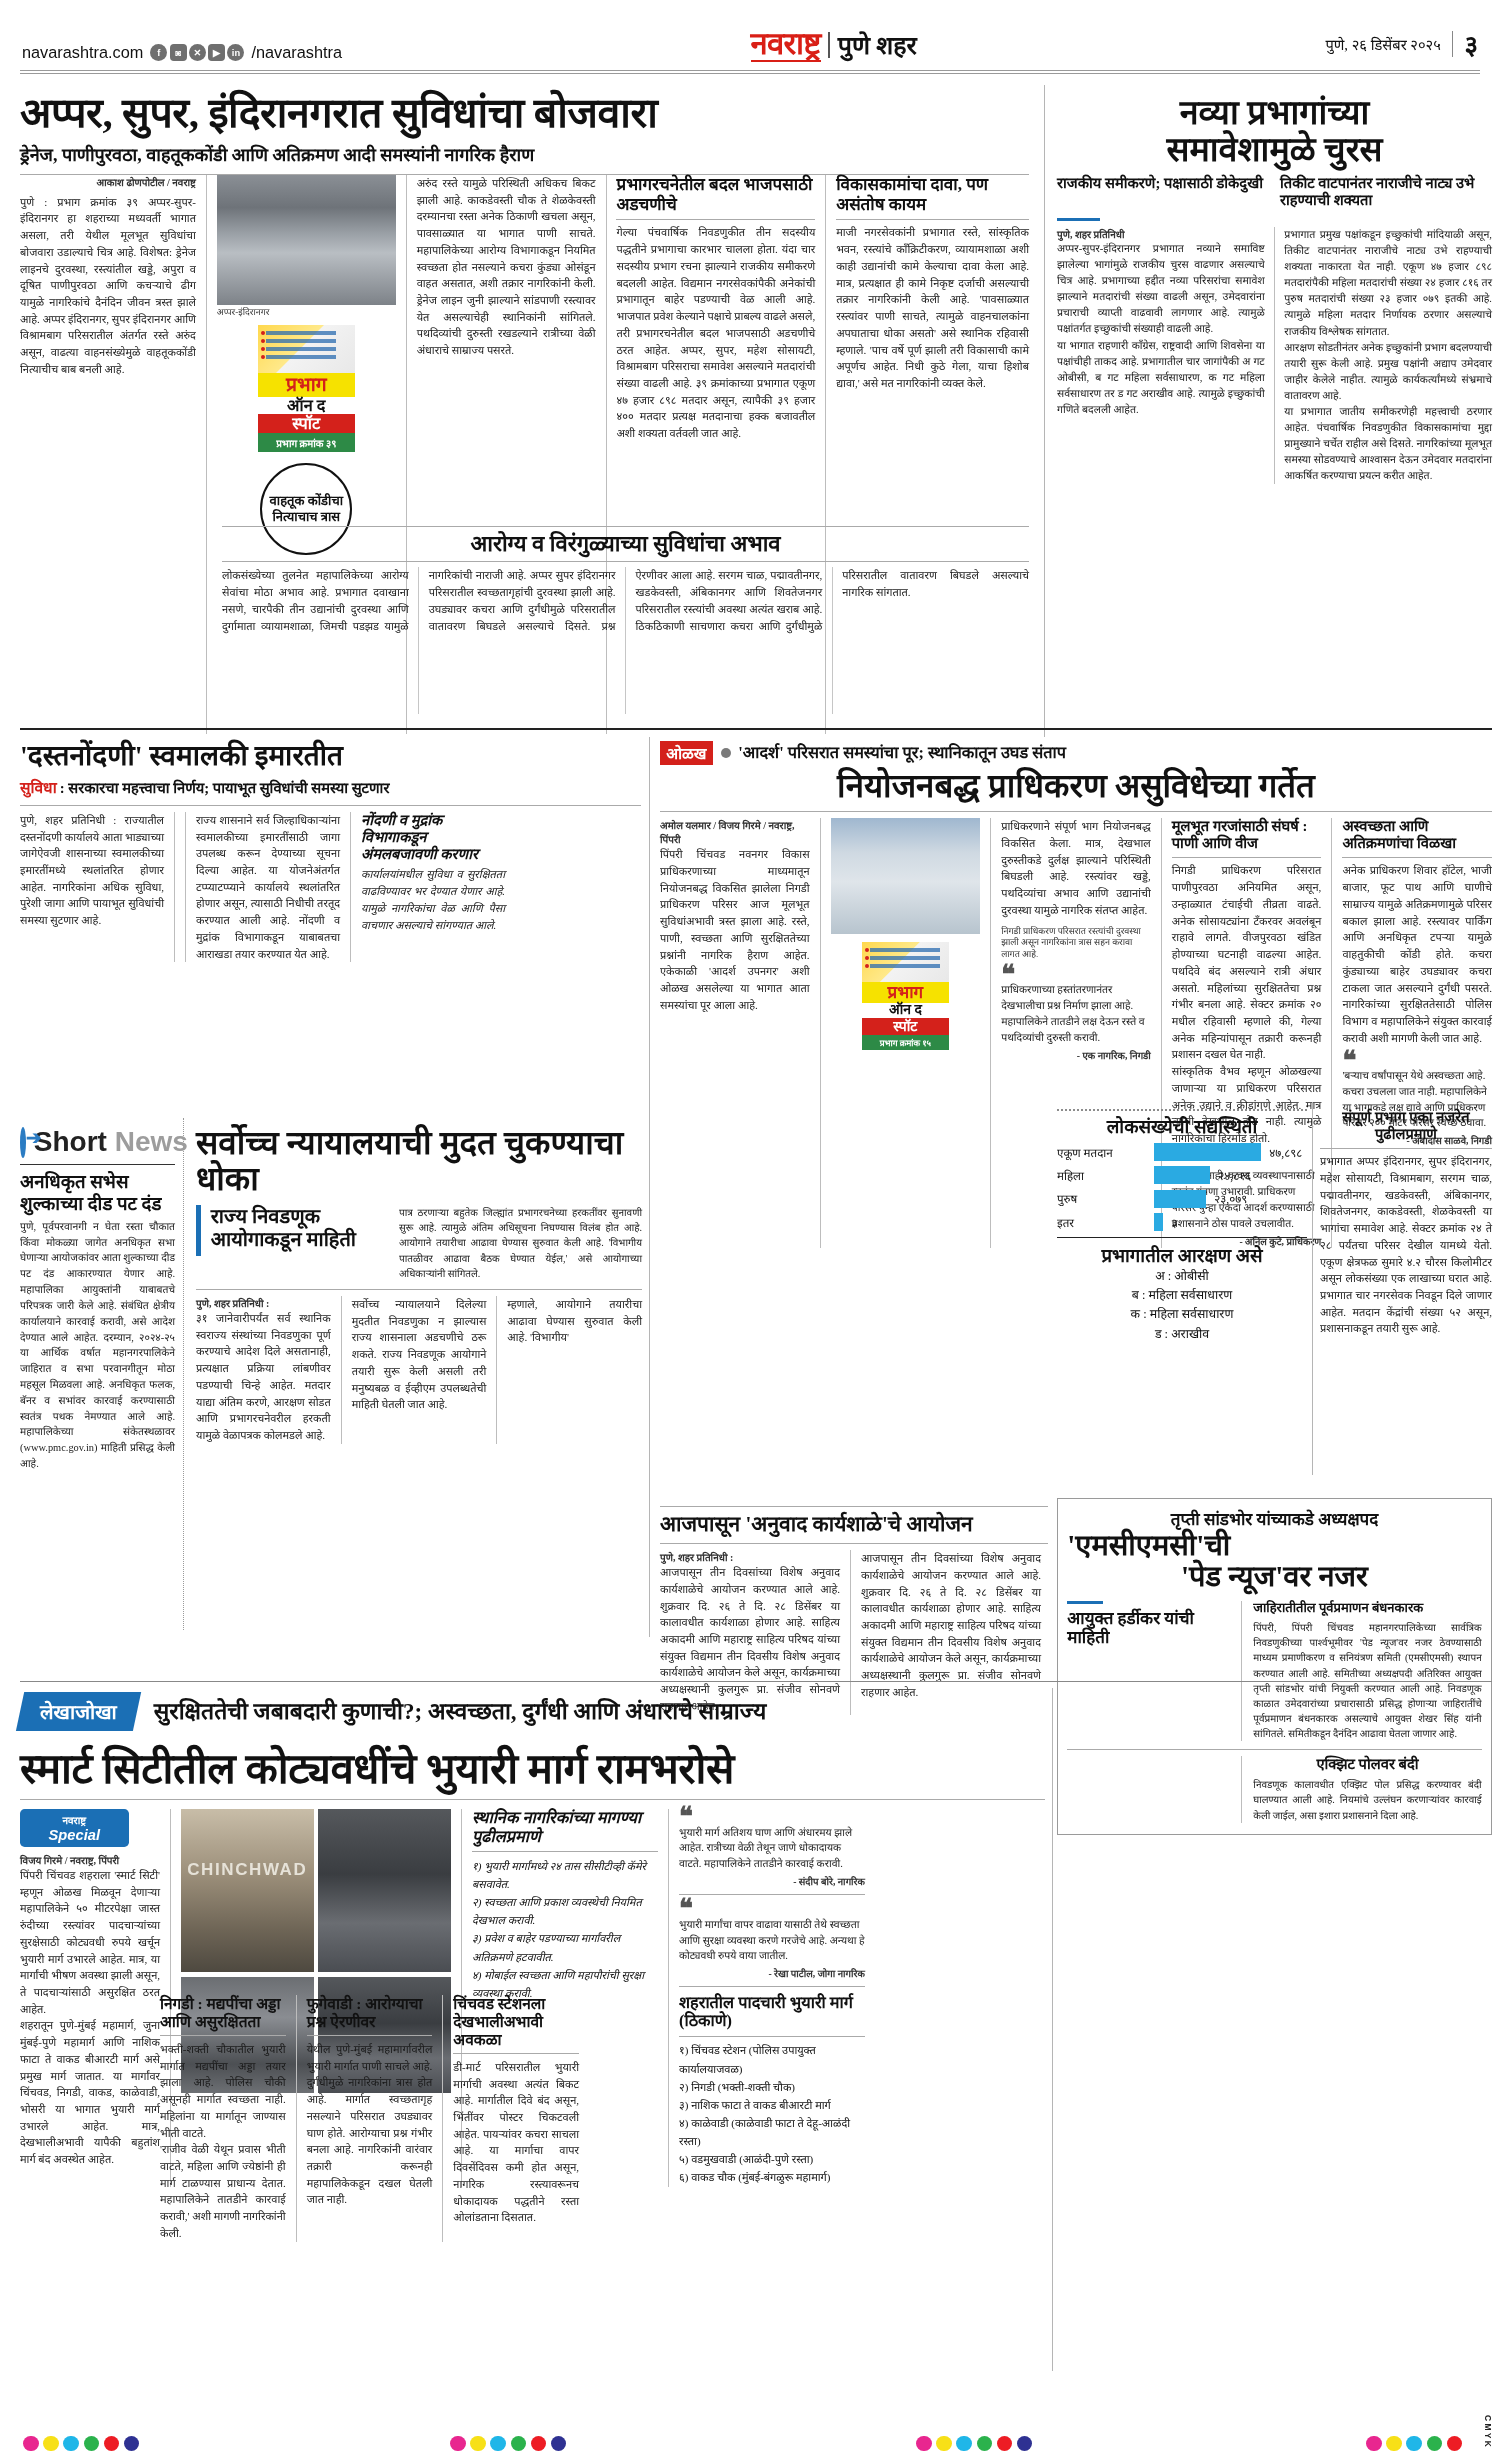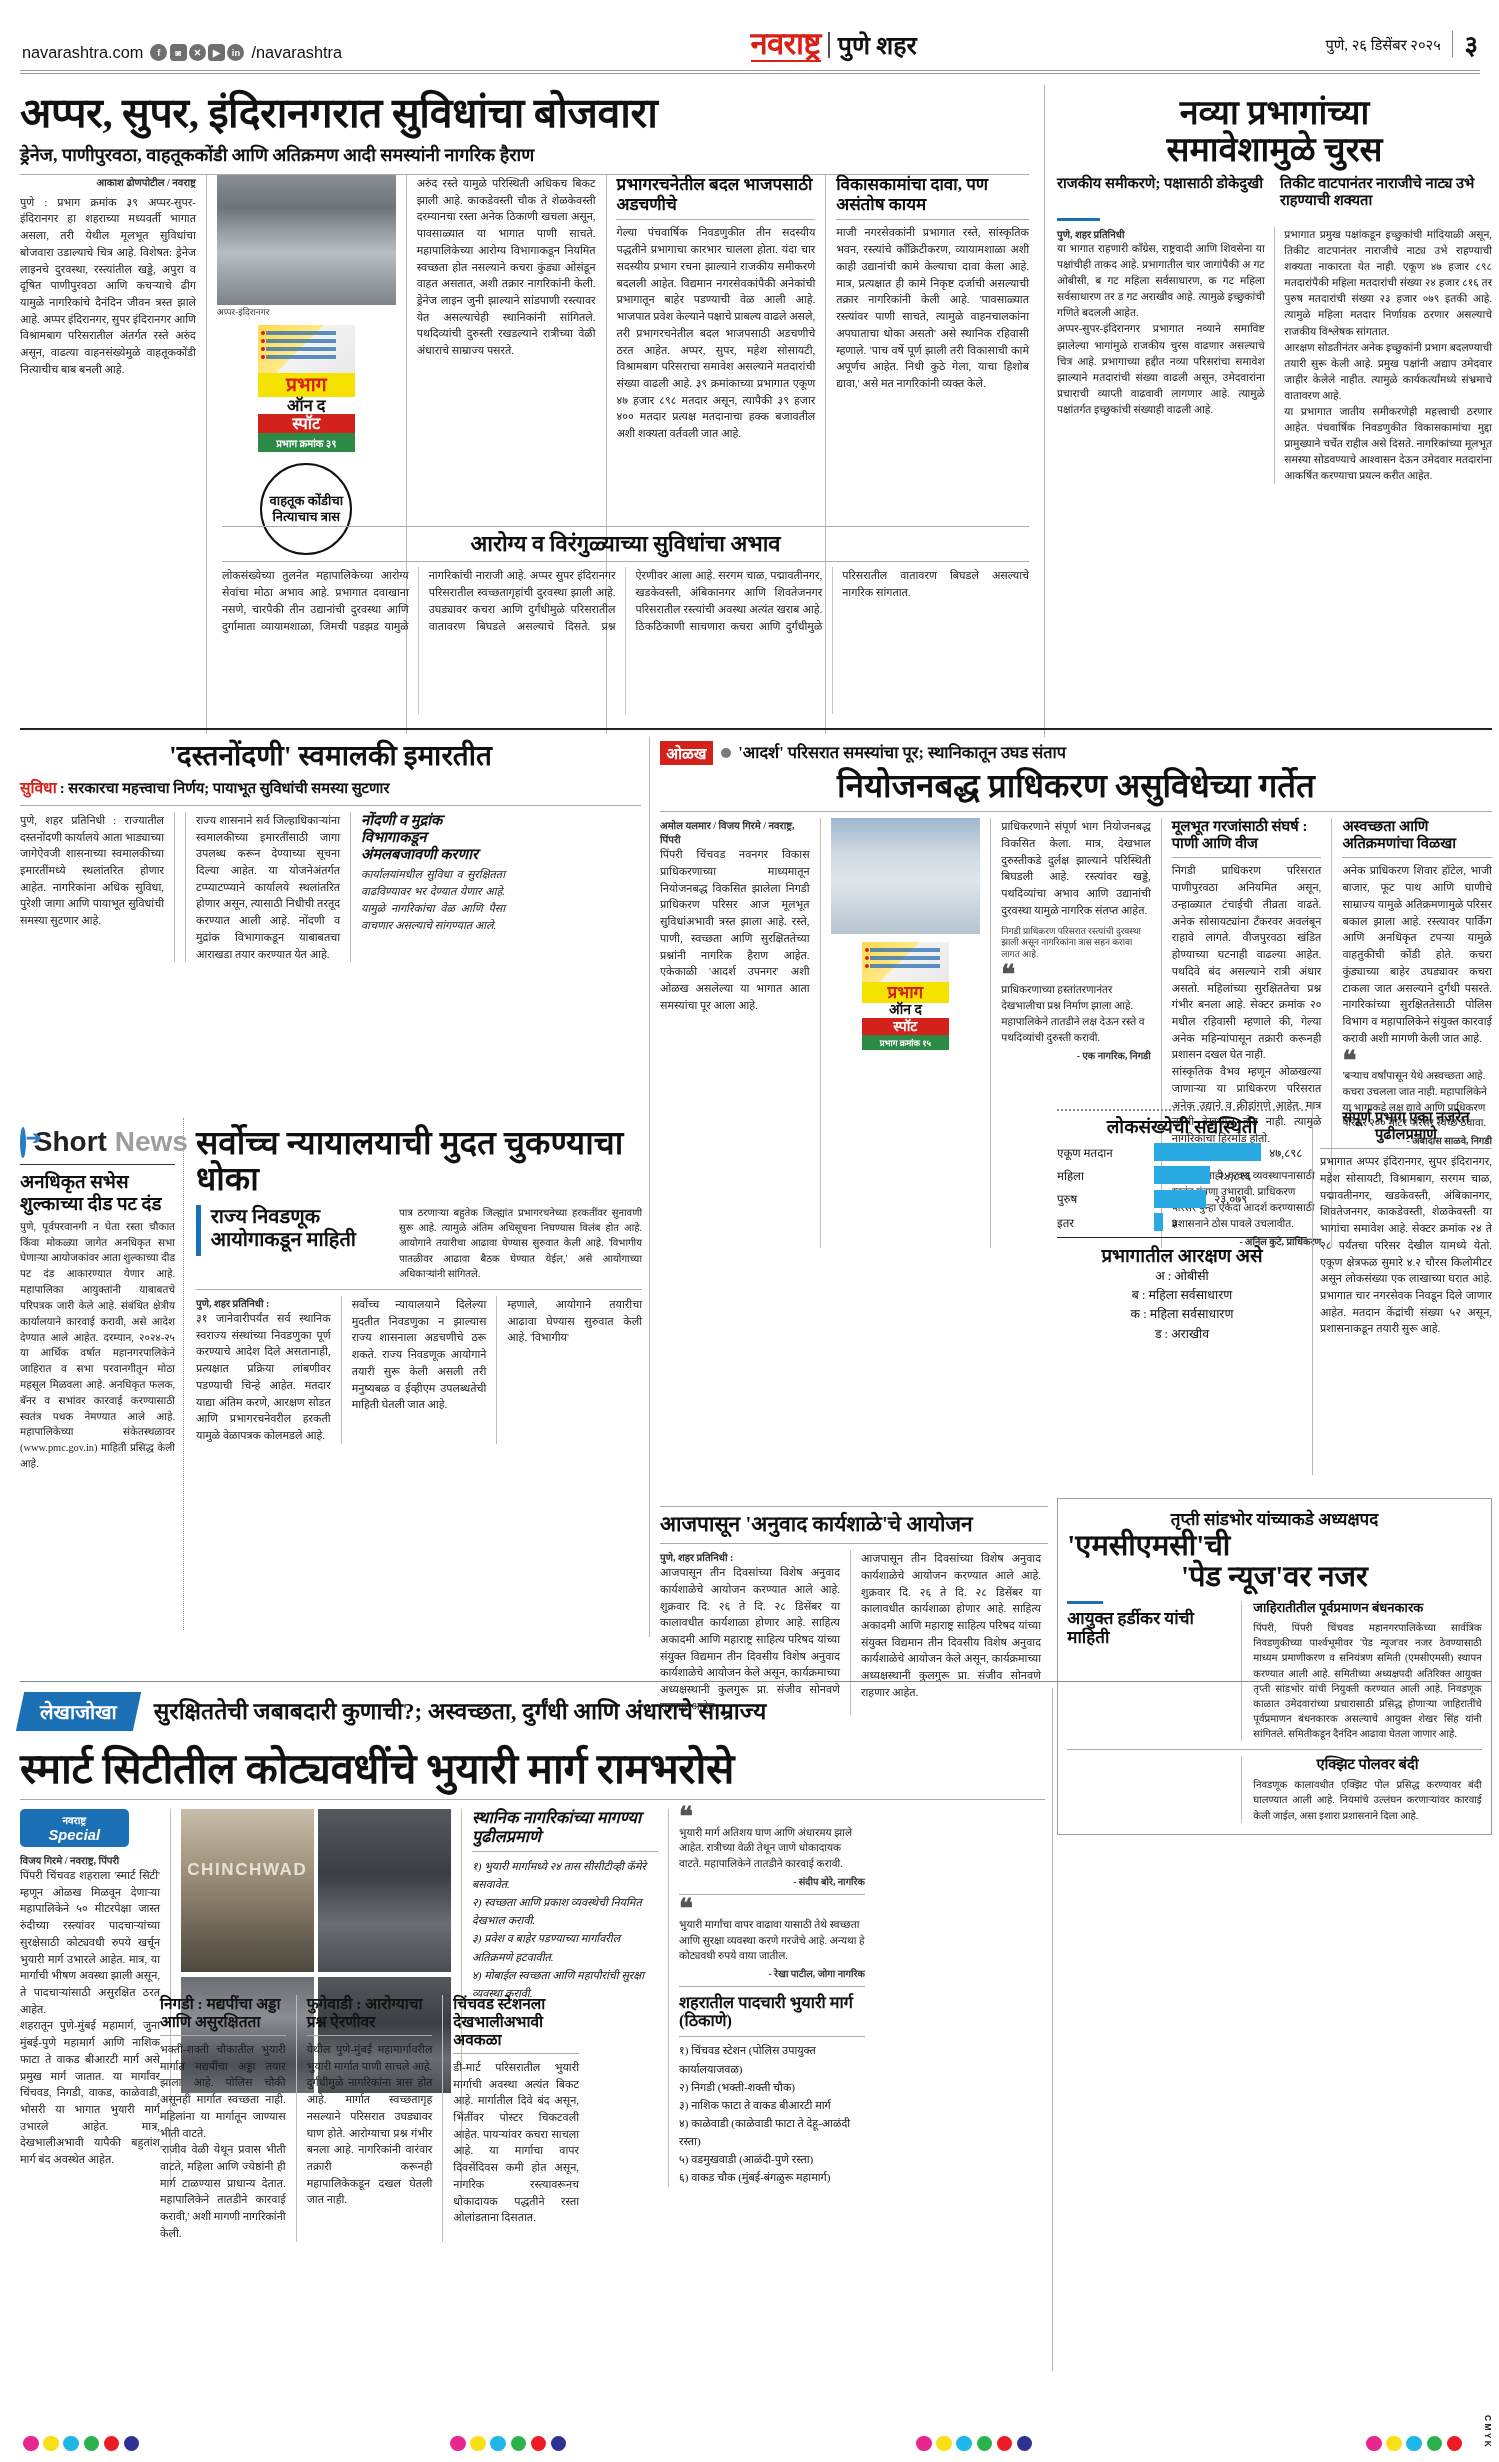--- a/index.html
+++ b/index.html
@@ -226,36 +226,36 @@
     <div style="display:flex;gap:11px;margin-top:6.2px;">
       <div class="subhead mr" style="flex:1;font-size:14.7px;">राजकीय समीकरणे; पक्षासाठी डोकेदुखी</div>
       <div class="subhead mr" style="flex:1;font-size:14.7px;">तिकीट वाटपानंतर नाराजीचे नाट्य उभे राहण्याची शक्यता</div>
     </div>
     <div style="display:flex;gap:6.2px;margin-top:7.8px;">
       <div style="width:43px;height:3.1px;background:#1b6fb5;"></div>
     </div>
     <div style="display:flex;gap:9.3px;margin-top:6.2px;">
       <div style="flex:1;">
         <div class="byline mr">पुणे, शहर प्रतिनिधी</div>
+        <div class="col-text mr" style="font-size:10.6px;">अप्पर-सुपर-इंदिरानगर प्रभागात नव्याने समाविष्ट झालेल्या भागांमुळे राजकीय चुरस वाढणार असल्याचे चित्र आहे. प्रभागाच्या हद्दीत नव्या परिसरांचा समावेश झाल्याने मतदारांची संख्या वाढली असून, उमेदवारांना प्रचाराची व्याप्ती वाढवावी लागणार आहे. त्यामुळे पक्षांतर्गत इच्छुकांची संख्याही वाढली आहे.</div>
         <div class="col-text mr" style="font-size:10.6px;">या भागात राहणारी काँग्रेस, राष्ट्रवादी आणि शिवसेना या पक्षांचीही ताकद आहे. प्रभागातील चार जागांपैकी अ गट ओबीसी, ब गट महिला सर्वसाधारण, क गट महिला सर्वसाधारण तर ड गट अराखीव आहे. त्यामुळे इच्छुकांची गणिते बदलली आहेत.</div>
-        <div class="col-text mr" style="font-size:10.6px;">अप्पर-सुपर-इंदिरानगर प्रभागात नव्याने समाविष्ट झालेल्या भागांमुळे राजकीय चुरस वाढणार असल्याचे चित्र आहे. प्रभागाच्या हद्दीत नव्या परिसरांचा समावेश झाल्याने मतदारांची संख्या वाढली असून, उमेदवारांना प्रचाराची व्याप्ती वाढवावी लागणार आहे. त्यामुळे पक्षांतर्गत इच्छुकांची संख्याही वाढली आहे.</div>
       </div>
       <div class="hairline"></div>
       <div style="flex:1;">
         <div class="col-text mr" style="font-size:10.6px;">प्रभागात प्रमुख पक्षांकडून इच्छुकांची मांदियाळी असून, तिकीट वाटपानंतर नाराजीचे नाट्य उभे राहण्याची शक्यता नाकारता येत नाही. एकूण ४७ हजार ८९८ मतदारांपैकी महिला मतदारांची संख्या २४ हजार ८१६ तर पुरुष मतदारांची संख्या २३ हजार ०७९ इतकी आहे. त्यामुळे महिला मतदार निर्णायक ठरणार असल्याचे राजकीय विश्लेषक सांगतात.</div>
         <div class="col-text mr" style="font-size:10.6px;">आरक्षण सोडतीनंतर अनेक इच्छुकांनी प्रभाग बदलण्याची तयारी सुरू केली आहे. प्रमुख पक्षांनी अद्याप उमेदवार जाहीर केलेले नाहीत. त्यामुळे कार्यकर्त्यांमध्ये संभ्रमाचे वातावरण आहे.</div>
         <div class="col-text mr" style="font-size:10.6px;">या प्रभागात जातीय समीकरणेही महत्त्वाची ठरणार आहेत. पंचवार्षिक निवडणुकीत विकासकामांचा मुद्दा प्रामुख्याने चर्चेत राहील असे दिसते. नागरिकांच्या मूलभूत समस्या सोडवण्याचे आश्वासन देऊन उमेदवार मतदारांना आकर्षित करण्याचा प्रयत्न करीत आहेत.</div>
       </div>
     </div>
   </div>
 
   <div class="zone" style="left:20px;top:728px;width:1472px;border-top:2.3px solid #222;"></div>
 
   <div class="zone" style="left:20px;top:741px;width:621px;">
-    <div class="headline-md mr" style="text-align:center;">'दस्तनोंदणी' स्वमालकी इमारतीत</div>
+    <div class="headline-md mr" style="text-align:left;">'दस्तनोंदणी' स्वमालकी इमारतीत</div>
     <div style="margin-top:4.7px;">
       <span class="tag-suvidha mr">सुविधा</span>
       <span class="subhead mr" style="font-size:14.7px;">: सरकारचा महत्त्वाचा निर्णय; पायाभूत सुविधांची समस्या सुटणार</span>
     </div>
     <div style="border-top:0.8px solid #aaa;margin:6.2px 0;"></div>
     <div style="display:flex;gap:10px;">
       <div style="width:144px;" class="col-text mr">पुणे, शहर प्रतिनिधी : राज्यातील दस्तनोंदणी कार्यालये आता भाड्याच्या जागेऐवजी शासनाच्या स्वमालकीच्या इमारतींमध्ये स्थलांतरित होणार आहेत. नागरिकांना अधिक सुविधा, पुरेशी जागा आणि पायाभूत सुविधांची समस्या सुटणार आहे.</div>
       <div class="hairline"></div>
       <div class="hairline"></div>
       <div style="width:144px;" class="col-text mr">राज्य शासनाने सर्व जिल्हाधिकाऱ्यांना स्वमालकीच्या इमारतींसाठी जागा उपलब्ध करून देण्याच्या सूचना दिल्या आहेत. या योजनेअंतर्गत टप्प्याटप्प्याने कार्यालये स्थलांतरित होणार असून, त्यासाठी निधीची तरतूद करण्यात आली आहे. नोंदणी व मुद्रांक विभागाकडून याबाबतचा आराखडा तयार करण्यात येत आहे.</div>

